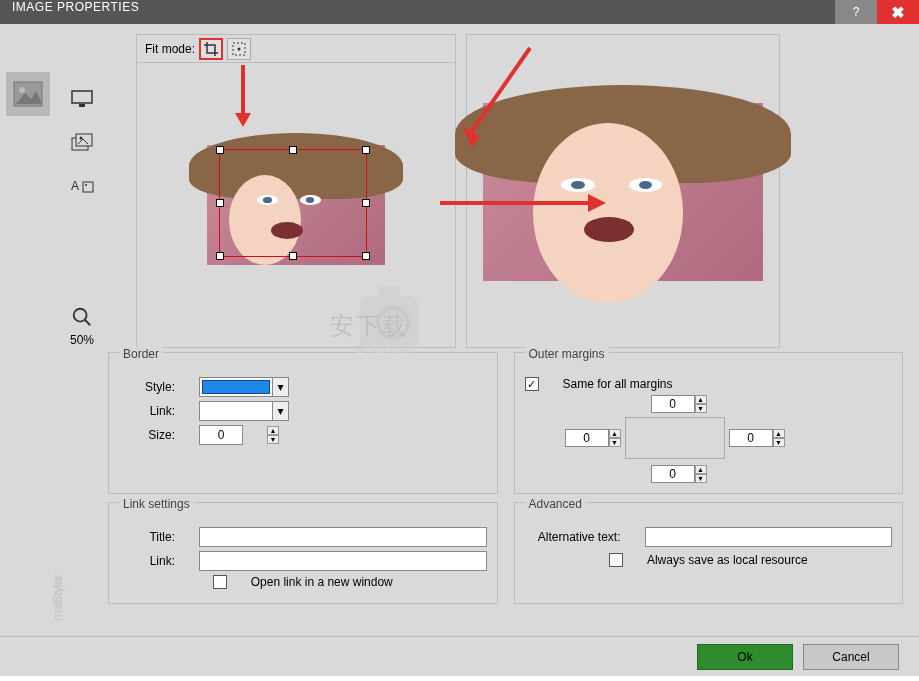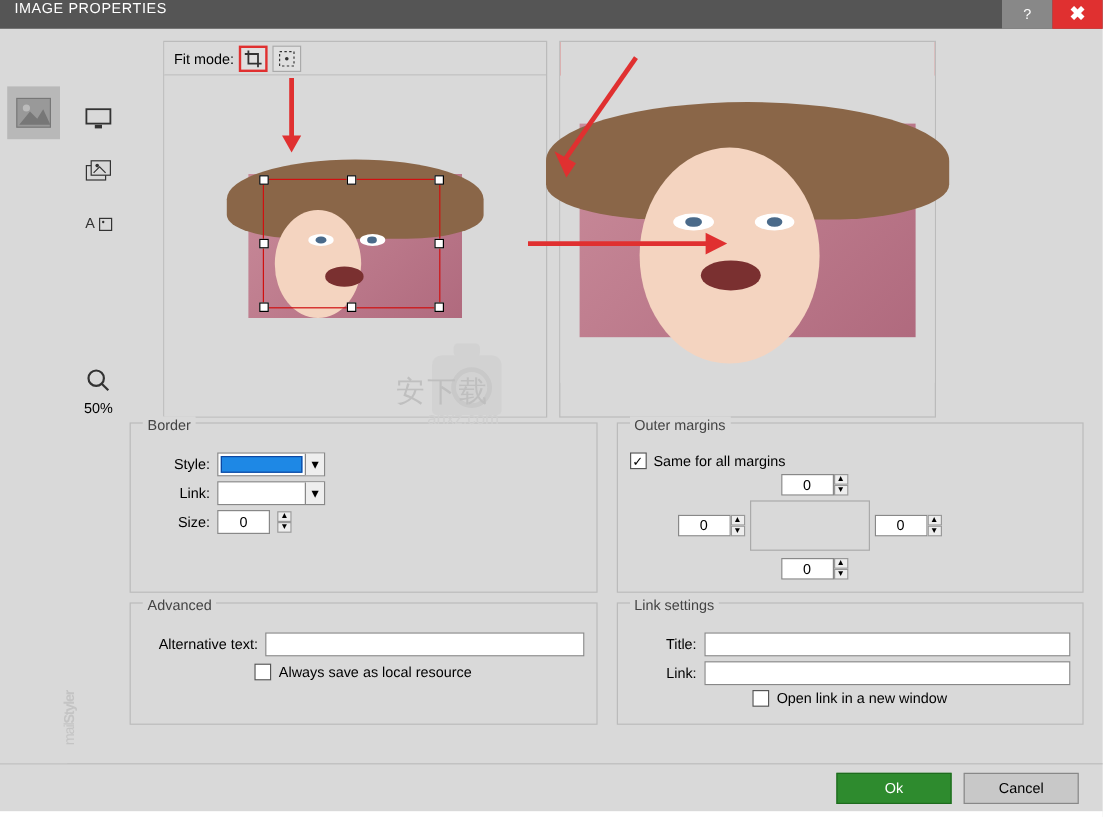--- a/index.html
+++ b/index.html
@@ -61,40 +61,40 @@
 
   .arrow { position:absolute; pointer-events:none; }
   .arrow svg { overflow:visible; }
 
   .meta-text { text-align:center; color:#888; margin:4px 0 10px; line-height:1.3; }
 
   .bottom-grid { display:flex; gap:16px; margin-top:4px;}
   .group { flex:1; border:1px solid #bbb; background:#d9d9d9; padding:6px 10px 10px; position:relative;}
   .group-title { position:relative; top:-12px; background:#d9d9d9; display:inline-block; padding:0 4px; color:#444;}
 
-  .form-row { display:flex; align-items:center; gap:6px; margin:4px 0;}
+  .form-row { display:flex; align-items:center; gap:24px; margin:4px 0;}
   .form-row label { width:56px; text-align:right; }
   .combo, .textin { height:20px; border:1px solid #888; background:#fff; }
   .combo { width:90px; display:flex;}
   .combo-swatch { flex:1; margin:2px; }
   .combo-swatch.blue { background:#1e88e5; border:1px solid #0d47a1;}
   .combo-swatch.white { background:#fff; }
   .combo-caret { width:16px; background:#eee; border-left:1px solid #888; display:flex; align-items:center; justify-content:center; cursor:pointer;}
   .numin { width:44px; text-align:center; }
 
   .margins-box { position:relative; width:220px; height:88px; margin-left:40px;}
   .num-spin { display:flex; position:absolute;}
   .num-spin input { width:44px; height:18px; border:1px solid #888; text-align:center;}
 
   .checkbox { width:14px; height:14px; border:1px solid #555; display:inline-flex; align-items:center; justify-content:center; background:#fff; cursor:pointer;}
   .checkbox.checked::after { content:"✓"; font-size:11px; color:#000;}
 
   .footer { height:40px; background:#d9d9d9; border-top:1px solid #bbb; display:flex; align-items:center; justify-content:flex-end; gap:10px; padding-right:20px;}
   .btn { width:96px; height:26px; border:1px solid #888; background:#c8c8c8; cursor:pointer; display:flex; align-items:center; justify-content:center;}
-  .btn.ok { background:#2e8b2e; color:#ffffff; border-color:#1e6b1e;}
+  .btn.ok { background:#2e8b2e; color:#000000; border-color:#1e6b1e;}
 
   .watermark { position:absolute; left:330px; top:310px; color:#bfbfbf; font-size:24px; letter-spacing:2px; pointer-events:none; z-index:50;}
   .watermark-sub { position:absolute; left:356px; top:340px; color:#cfcfcf; font-size:14px; pointer-events:none; z-index:50;}
   .wm-icon { position:absolute; left:360px; top:296px; width:58px; height:50px; background:#cfcfcf; border-radius:8px 8px 4px 4px; opacity:.6; z-index:49;}
   .wm-icon::before { content:""; position:absolute; left:18px; top:-10px; width:22px; height:12px; background:#cfcfcf; border-radius:4px;}
   .wm-icon::after { content:""; position:absolute; left:16px; top:10px; width:26px; height:26px; border:4px solid #bfbfbf; border-radius:50%;}
 </style>
 </head>
 <body>
 
@@ -305,46 +305,46 @@
                 <span>▼</span>
               </div>
             </div>
           <div style="position:absolute; left:60px; top:22px; width:100px; height:42px; border:1px solid #aaa;"></div>
         </div>
       </div>
     </div>
 
     <div class="bottom-grid" style="margin-top:8px;">
       <div class="group">
+        <span class="group-title">Link settings</span>
+        <div class="form-row">
+          <label>Title:</label>
+          <input class="textin" style="flex: 1 1 0%;">
+        </div>
+        <div class="form-row">
+          <label>Link:</label>
+          <input class="textin" style="flex: 1 1 0%;">
+        </div>
+        <div class="form-row" style="justify-content:center;">
+          <span class="checkbox"></span>
+          <span>Open link in a new window</span>
+        </div>
+      </div>
+
+      <div class="group">
         <span class="group-title">Advanced</span>
         <div class="form-row">
           <label style="width:96px">Alternative text:</label>
           <input class="textin" style="flex: 1 1 0%;">
         </div>
         <div class="form-row" style="justify-content:center; margin-top:6px;">
           <span class="checkbox"></span>
           <span>Always save as local resource</span>
         </div>
       </div>
-
-      <div class="group">
-        <span class="group-title">Link settings</span>
-        <div class="form-row">
-          <label>Title:</label>
-          <input class="textin" style="flex: 1 1 0%;">
-        </div>
-        <div class="form-row">
-          <label>Link:</label>
-          <input class="textin" style="flex: 1 1 0%;">
-        </div>
-        <div class="form-row" style="justify-content:center;">
-          <span class="checkbox"></span>
-          <span>Open link in a new window</span>
-        </div>
-      </div>
     </div>
   </div>
 </div>
 
 <div class="footer">
   <div class="btn ok">
       <span>Ok</span>
     </div>
   <div class="btn">
       <span>Cancel</span>

